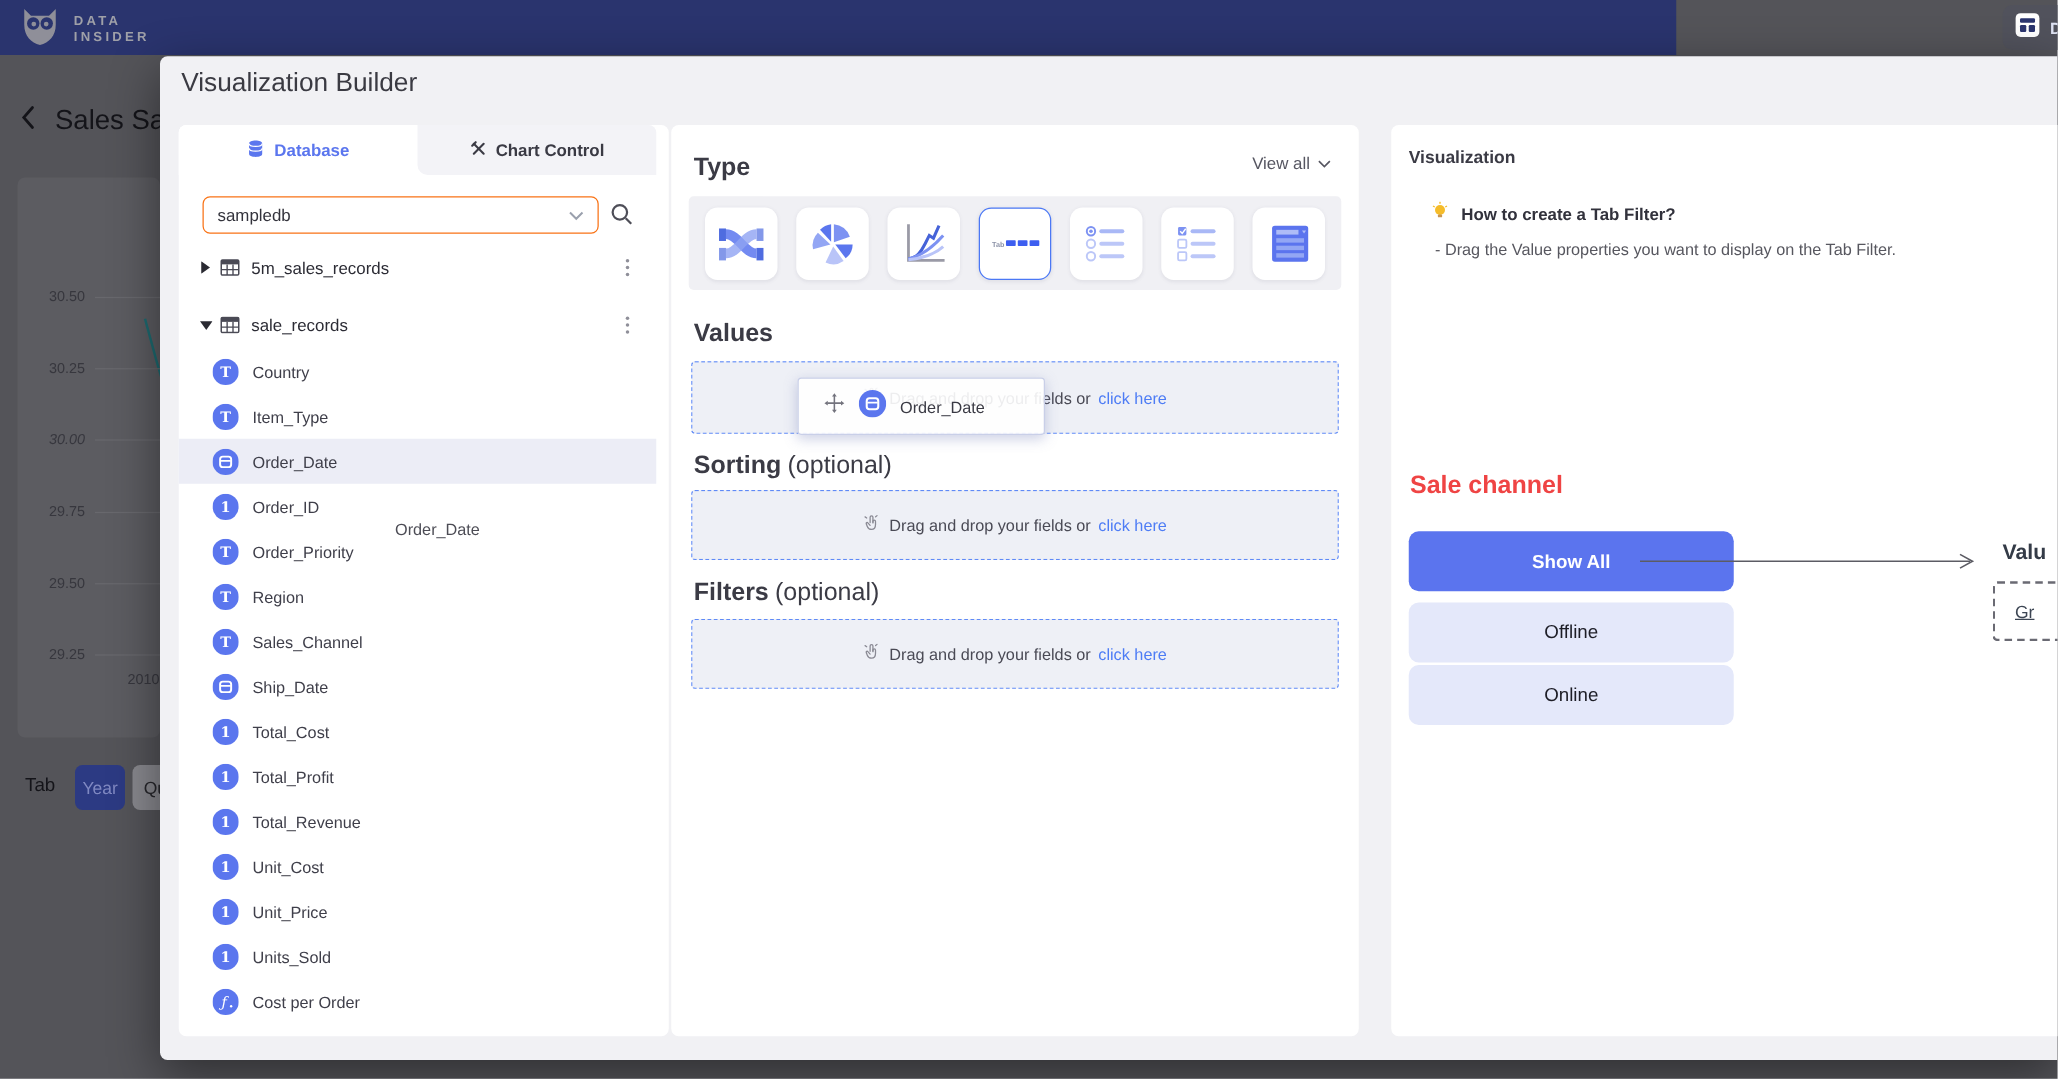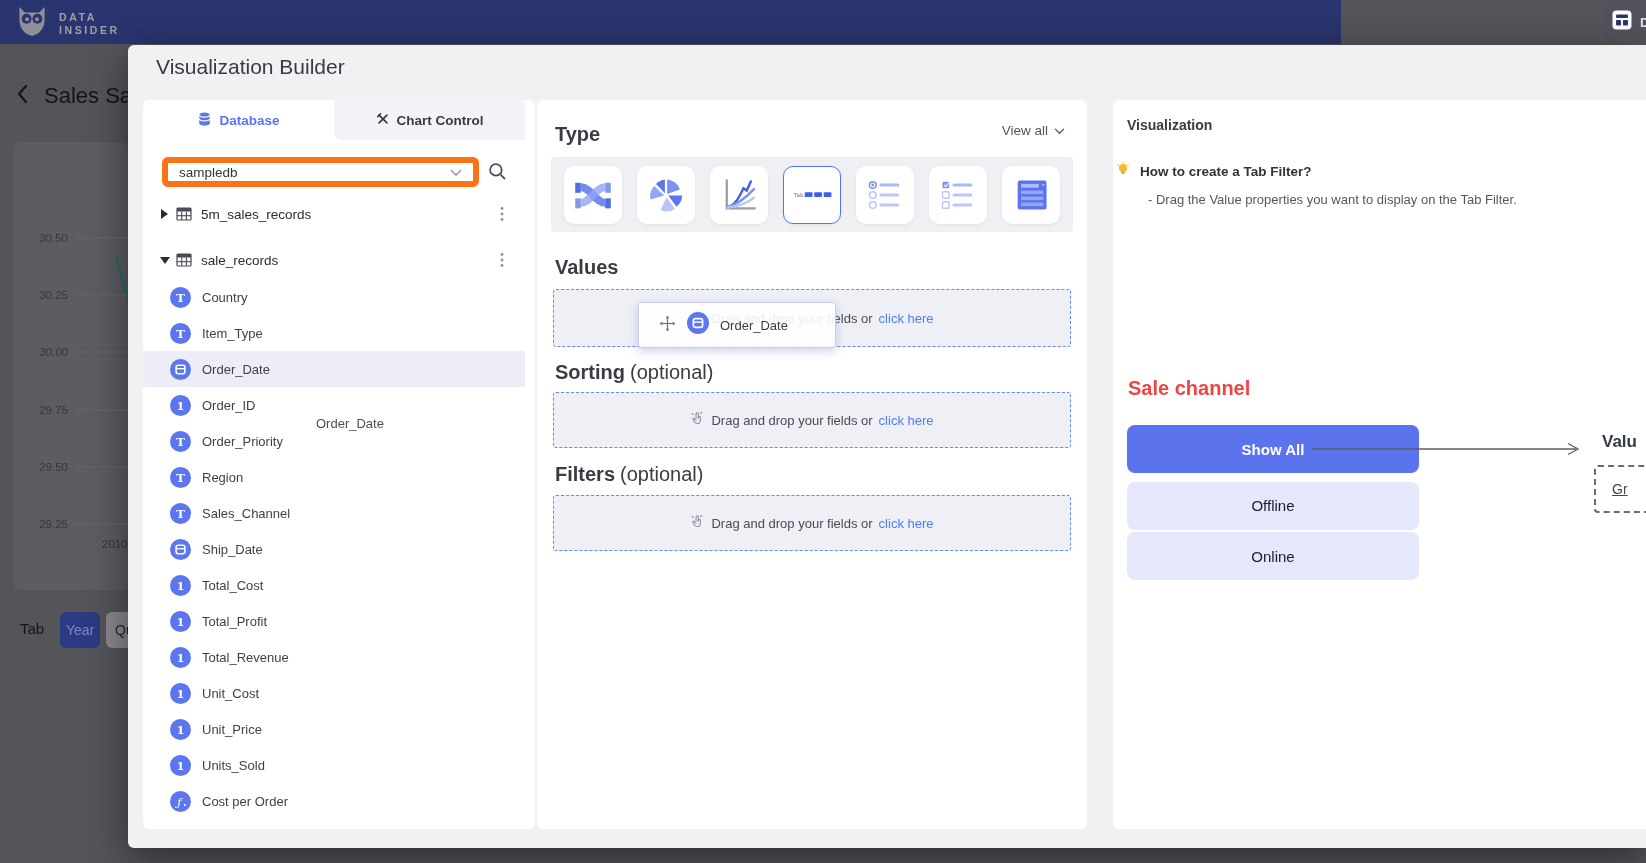--- a/index.html
+++ b/index.html
@@ -23,30 +23,30 @@
   .chart-card{left:14px;top:142px;width:114px;height:448px;background:#5c5c61;border-radius:6px;}
   .ytick{position:absolute;right:60px;transform:translateY(-50%);font-size:11.5px;color:#37373e;}
   .gridline{position:absolute;left:62px;width:52px;height:1px;background:#68686d;transform:translateY(-50%);}
   .xtick{position:absolute;left:88px;top:396px;font-size:11.5px;color:#37373e;}
   .filter-label{left:20px;top:620px;font-size:15px;color:#141419;}
   .btn-year{left:60px;top:612px;width:40px;height:36px;background:#2c3a83;border:none;border-radius:6px;color:#8089c2;font-size:14px;font-family:inherit;}
   .btn-quarter{left:106px;top:612px;width:36px;height:36px;background:#88888e;border:none;border-radius:6px;color:#26262b;font-size:14px;font-family:inherit;text-align:left;padding-left:9px;}
 
   
   .modal{left:128px;top:45px;width:1518px;height:803px;background:#f1f1f4;border-radius:6px 0 0 6px;box-shadow:0 12px 40px rgba(0,0,0,.45);}
-  .modal-title{left:17px;top:10px;font-size:21px;color:#3a3a42;margin-left:11px;}
+  .modal-title{left:17px;top:10px;font-size:21px;color:#3a3a42;}
   .panel{position:absolute;top:55px;height:729px;background:#fff;border-radius:6px;}
 
   
   .panel-left{left:15px;width:392px;}
   .tabbar{position:absolute;left:0;top:0;width:382px;height:40px;display:flex;}
   .tab{flex:1;display:flex;align-items:center;justify-content:center;gap:7px;font-size:13.5px;font-weight:700;cursor:pointer;}
   .tab-active{color:#5b76ee;background:#fff;border-radius:6px 0 0 0;}
   .tab-inactive{color:#3a3a44;background:#f3f3f7;border-radius:0 6px 0 8px;}
-  .db-select{position:absolute;left:19px;top:57px;width:317px;height:30px;border:6px solid #f97316;border-radius:6px;background:#fff;box-sizing:border-box;display:flex;align-items:center;justify-content:space-between;padding:0 11px;font-size:13.5px;color:#33333c;}
+  .db-select{position:absolute;left:19px;top:57px;width:317px;height:30px;border:1px solid #f97316;border-radius:6px;background:#fff;box-sizing:border-box;display:flex;align-items:center;justify-content:space-between;padding:0 11px;font-size:13.5px;color:#33333c;}
   .search-icon{position:absolute;left:344px;top:61px;width:20px;height:20px;}
   .tree-row{position:absolute;left:0;width:382px;height:30px;display:flex;align-items:center;}
   .tree-caret{width:10px;margin-left:17px;display:flex;}
   .tree-table-icon{width:17px;margin-left:6px;display:flex;}
   .tree-name{margin-left:8px;font-size:13.5px;font-weight:500;color:#2b2b34;flex:1;}
   .kebab{width:14px;margin-right:16px;display:flex;justify-content:center;}
   .fields{position:absolute;left:0;top:179px;width:382px;}
   .field-row{height:36px;display:flex;align-items:center;cursor:pointer;}
   .field-row.selected{background:#ecedf6;}
   .field-icon{width:21px;height:21px;margin-left:27px;display:flex;}
@@ -65,25 +65,25 @@
   .type-card.selected{border:1.5px solid #4b78f5;}
   .type-card svg{width:40px;height:40px;}
   .dropzone{position:absolute;left:16px;width:518px;border:1px dashed #5f8af7;border-radius:3px;background:#eef0f6;box-sizing:border-box;display:flex;align-items:center;justify-content:center;gap:6px;font-size:13px;color:#4a4a55;}
   .dz-link{color:#4d7cf5;cursor:pointer;}
   .chip{position:absolute;left:101px;top:202px;width:198px;height:46px;background:rgba(255,255,255,.9);border:1px solid #c9cfe8;border-radius:3px;box-shadow:0 3px 10px rgba(110,120,180,.35);display:flex;align-items:center;padding-left:20px;box-sizing:border-box;gap:11px;cursor:grabbing;}
   .chip-label{font-size:13px;color:#3a3a44;}
 
   
   .panel-right{left:985px;width:560px;}
   .rp-title{position:absolute;left:14px;top:17px;font-size:14px;font-weight:700;color:#3b3b45;}
-  .tip-row{position:absolute;left:2px;top:61px;display:flex;align-items:center;gap:9px;}
+  .tip-row{position:absolute;left:31px;top:61px;display:flex;align-items:center;gap:9px;}
   .tip-title{font-size:13.5px;font-weight:700;color:#32323c;}
   .tip-body{position:absolute;left:35px;top:92px;font-size:13px;color:#57575f;}
   .preview-title{position:absolute;left:15px;top:277px;font-size:20px;font-weight:700;color:#ef4444;}
-  .preview-btn{position:absolute;left:14px;width:292px;height:48px;border:none;border-radius:8px;font-size:15px;font-family:inherit;cursor:pointer;background:#e4e8fa;color:#1d1d26;}
+  .preview-btn{position:absolute;left:14px;width:260px;height:48px;border:none;border-radius:8px;font-size:15px;font-family:inherit;cursor:pointer;background:#e4e8fa;color:#1d1d26;}
   .preview-btn.selected{background:#5b74ee;color:#fff;font-weight:700;}
 
   
   .anno-arrow{left:1310px;top:441px;width:280px;height:16px;}
   .anno-value{left:1602px;top:432px;font-size:17px;font-weight:700;color:#343b47;}
   .anno-box{left:1594px;top:465px;width:90px;height:48px;border:2px dashed #6a6a73;border-radius:4px;box-sizing:border-box;display:flex;align-items:center;}
   .anno-group{margin-left:16px;font-size:14px;color:#3c4553;text-decoration:underline;}
 </style>
 </head>
 <body>

